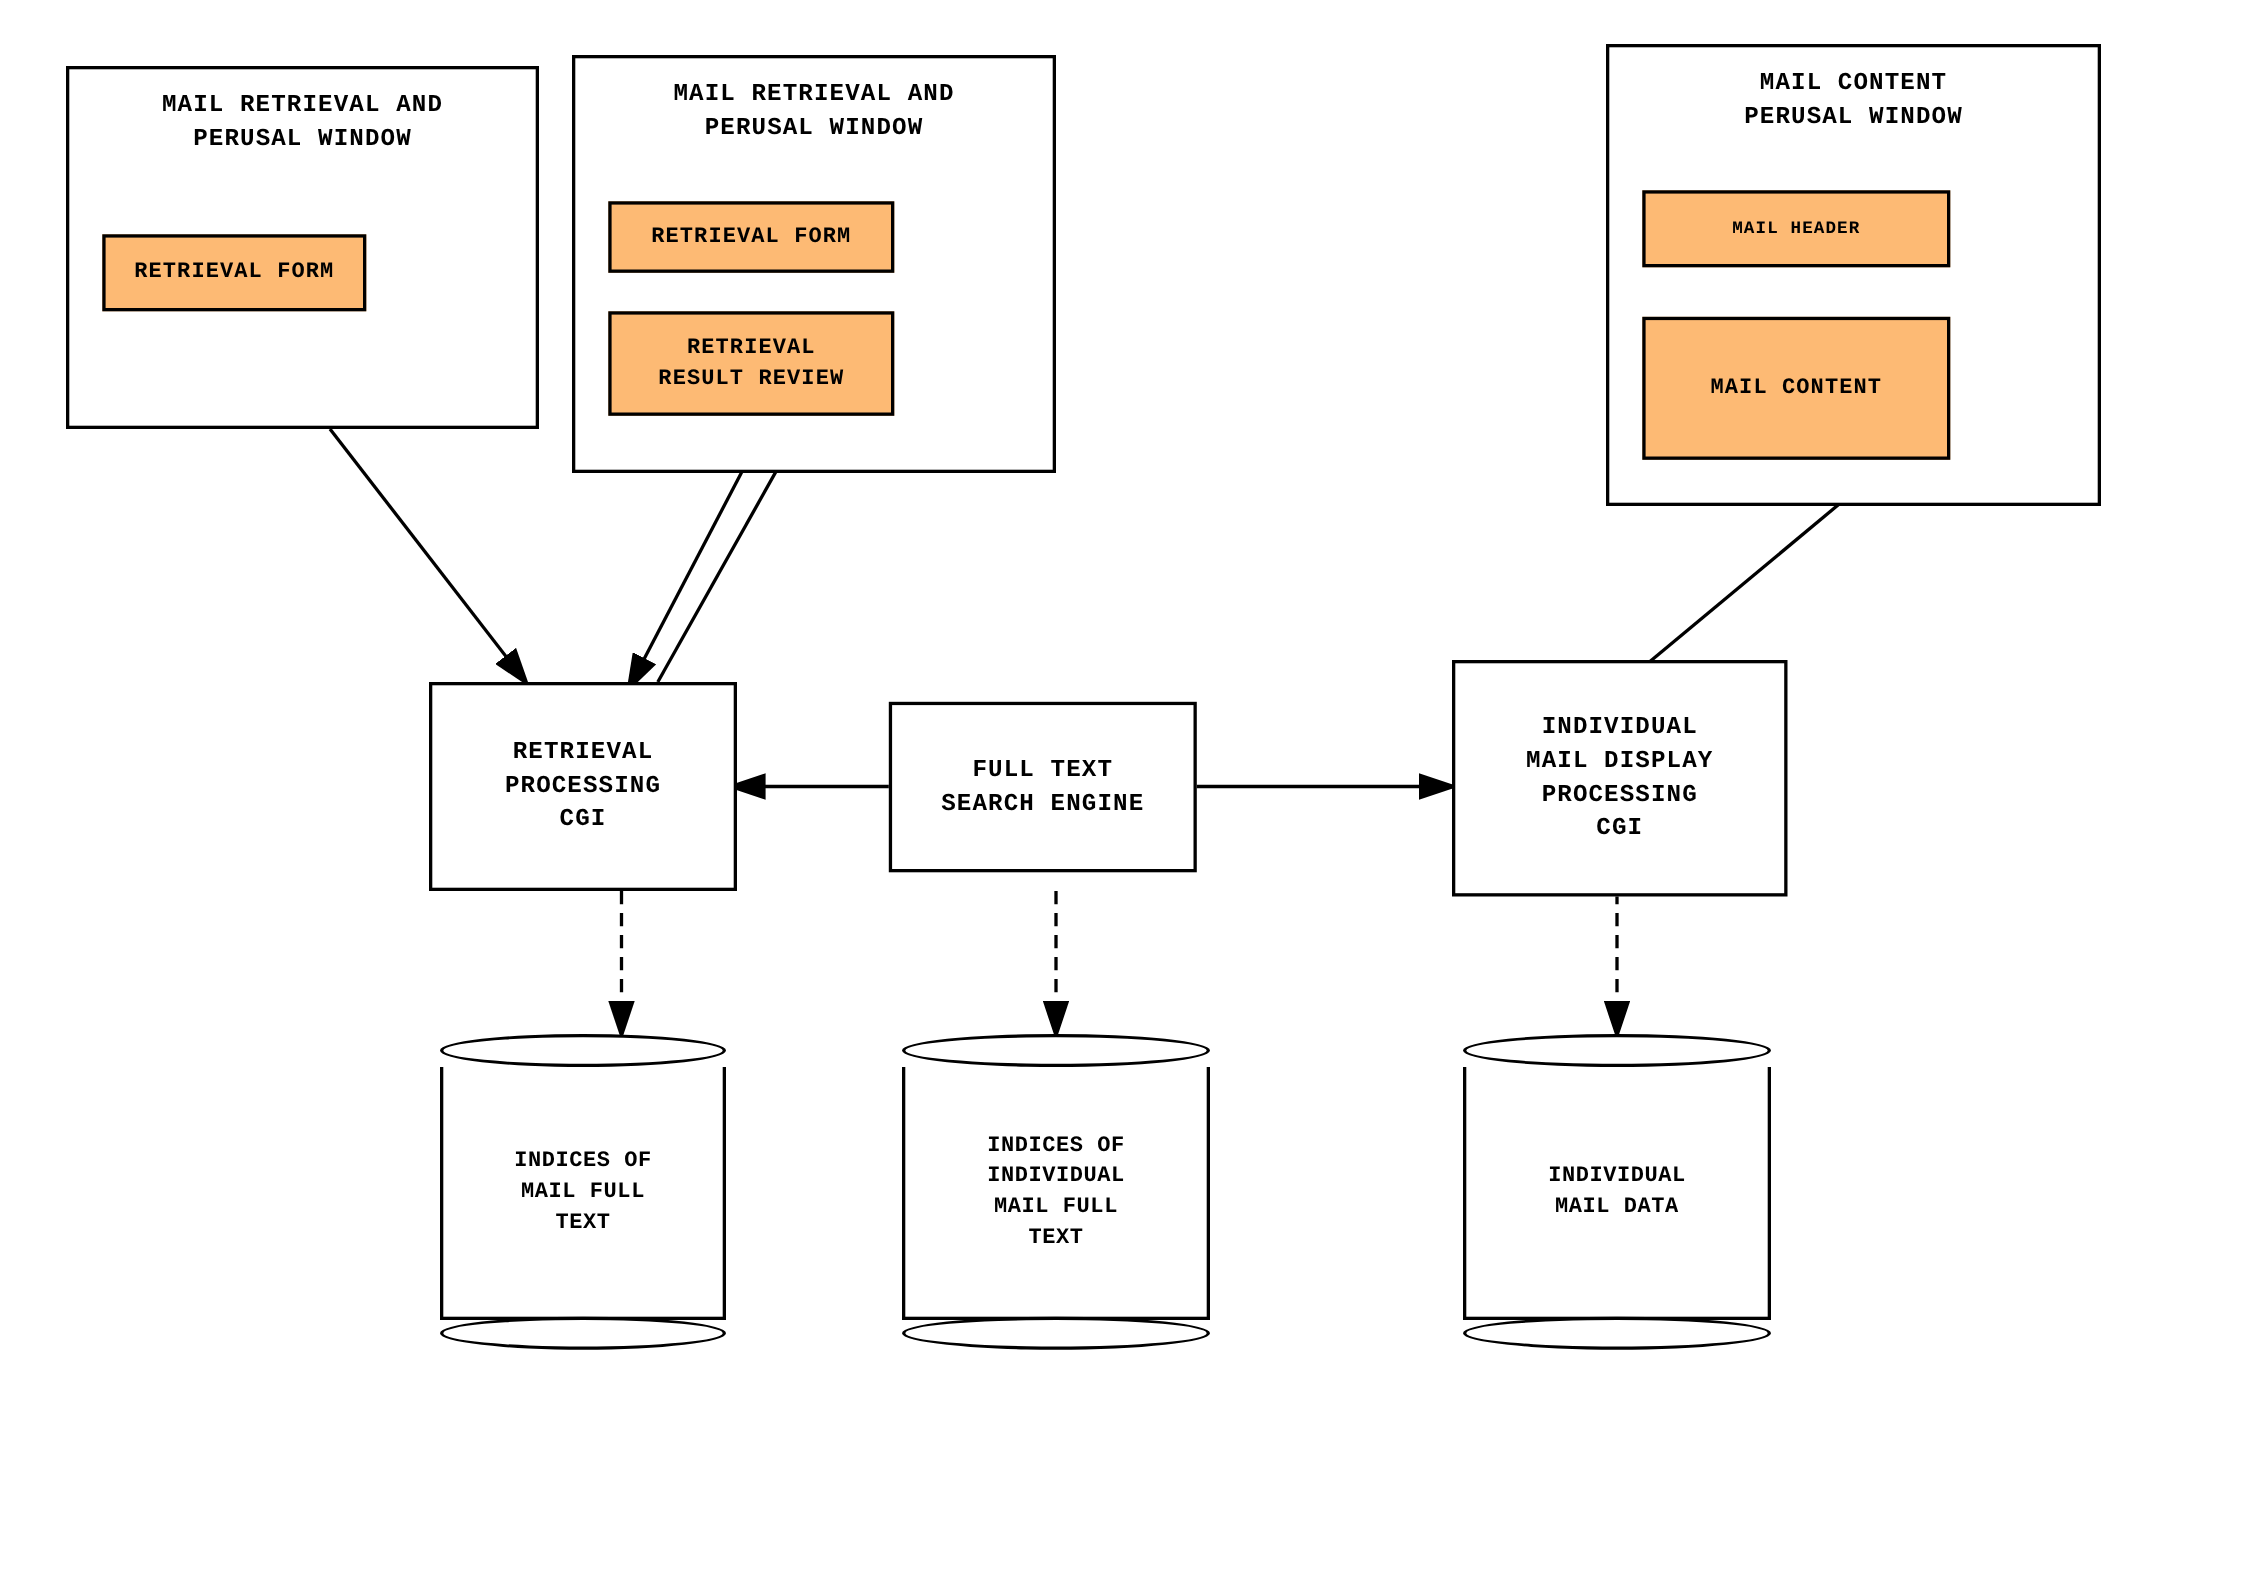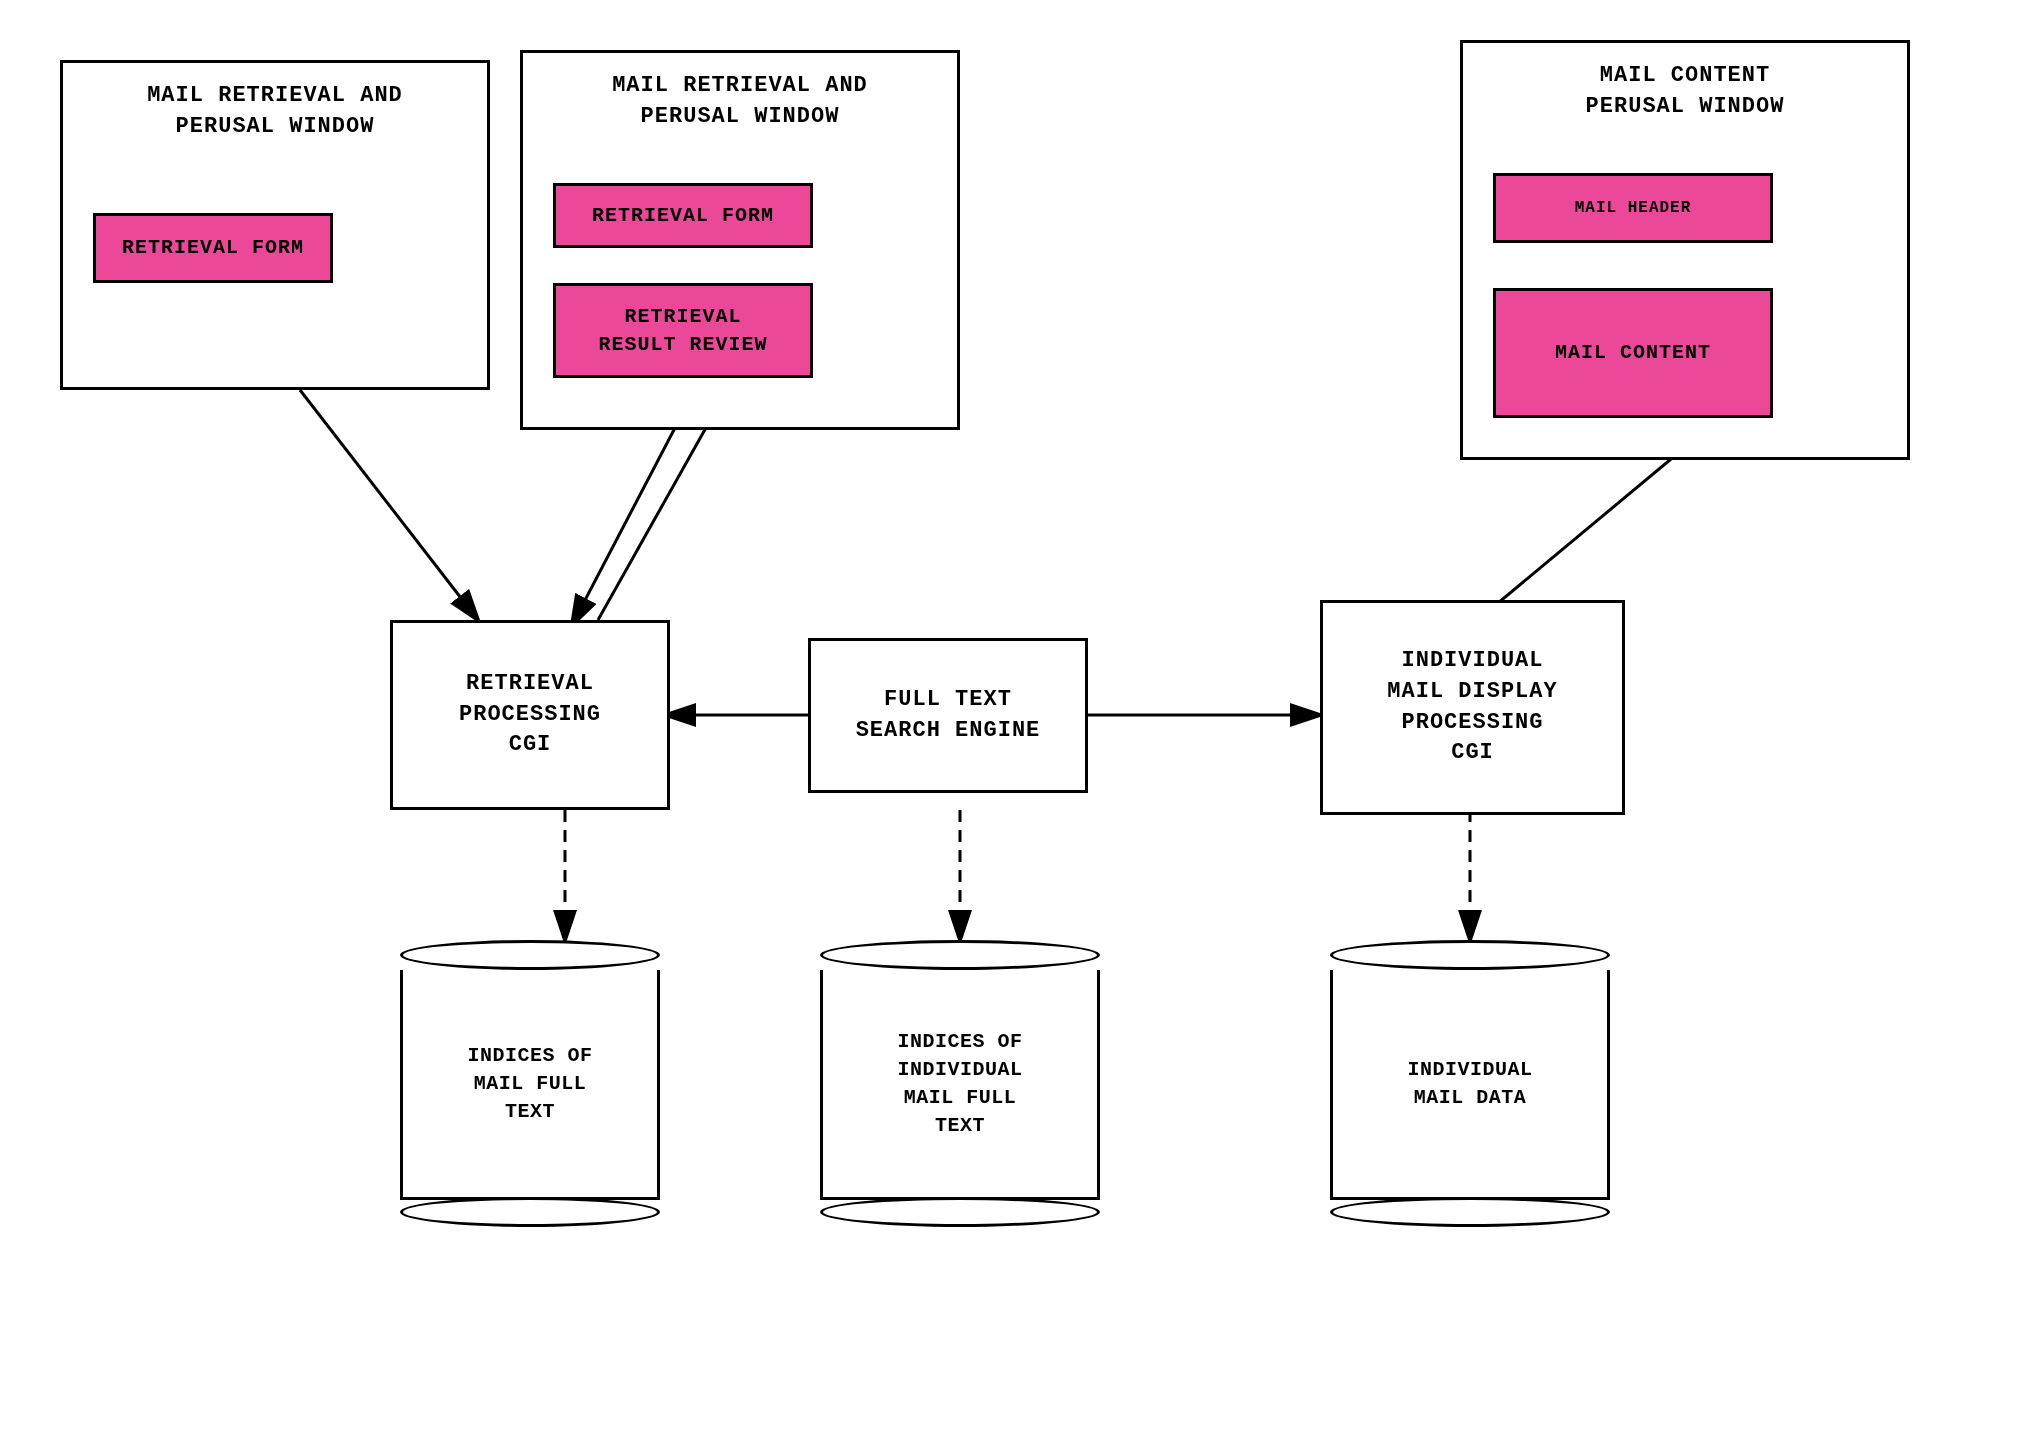--- a/index.html
+++ b/index.html
@@ -30,21 +30,21 @@
       text-align: center;
       font-size: 22px;
       font-weight: bold;
       letter-spacing: 1px;
       line-height: 1.4;
     }
 
     .box-inner {
       position: absolute;
       border: 3px solid #000;
-      background: #ec4899;
+      background: #fdba74;
       display: flex;
       align-items: center;
       justify-content: center;
       text-align: center;
       font-size: 20px;
       font-weight: bold;
       letter-spacing: 1px;
       line-height: 1.4;
     }
 

